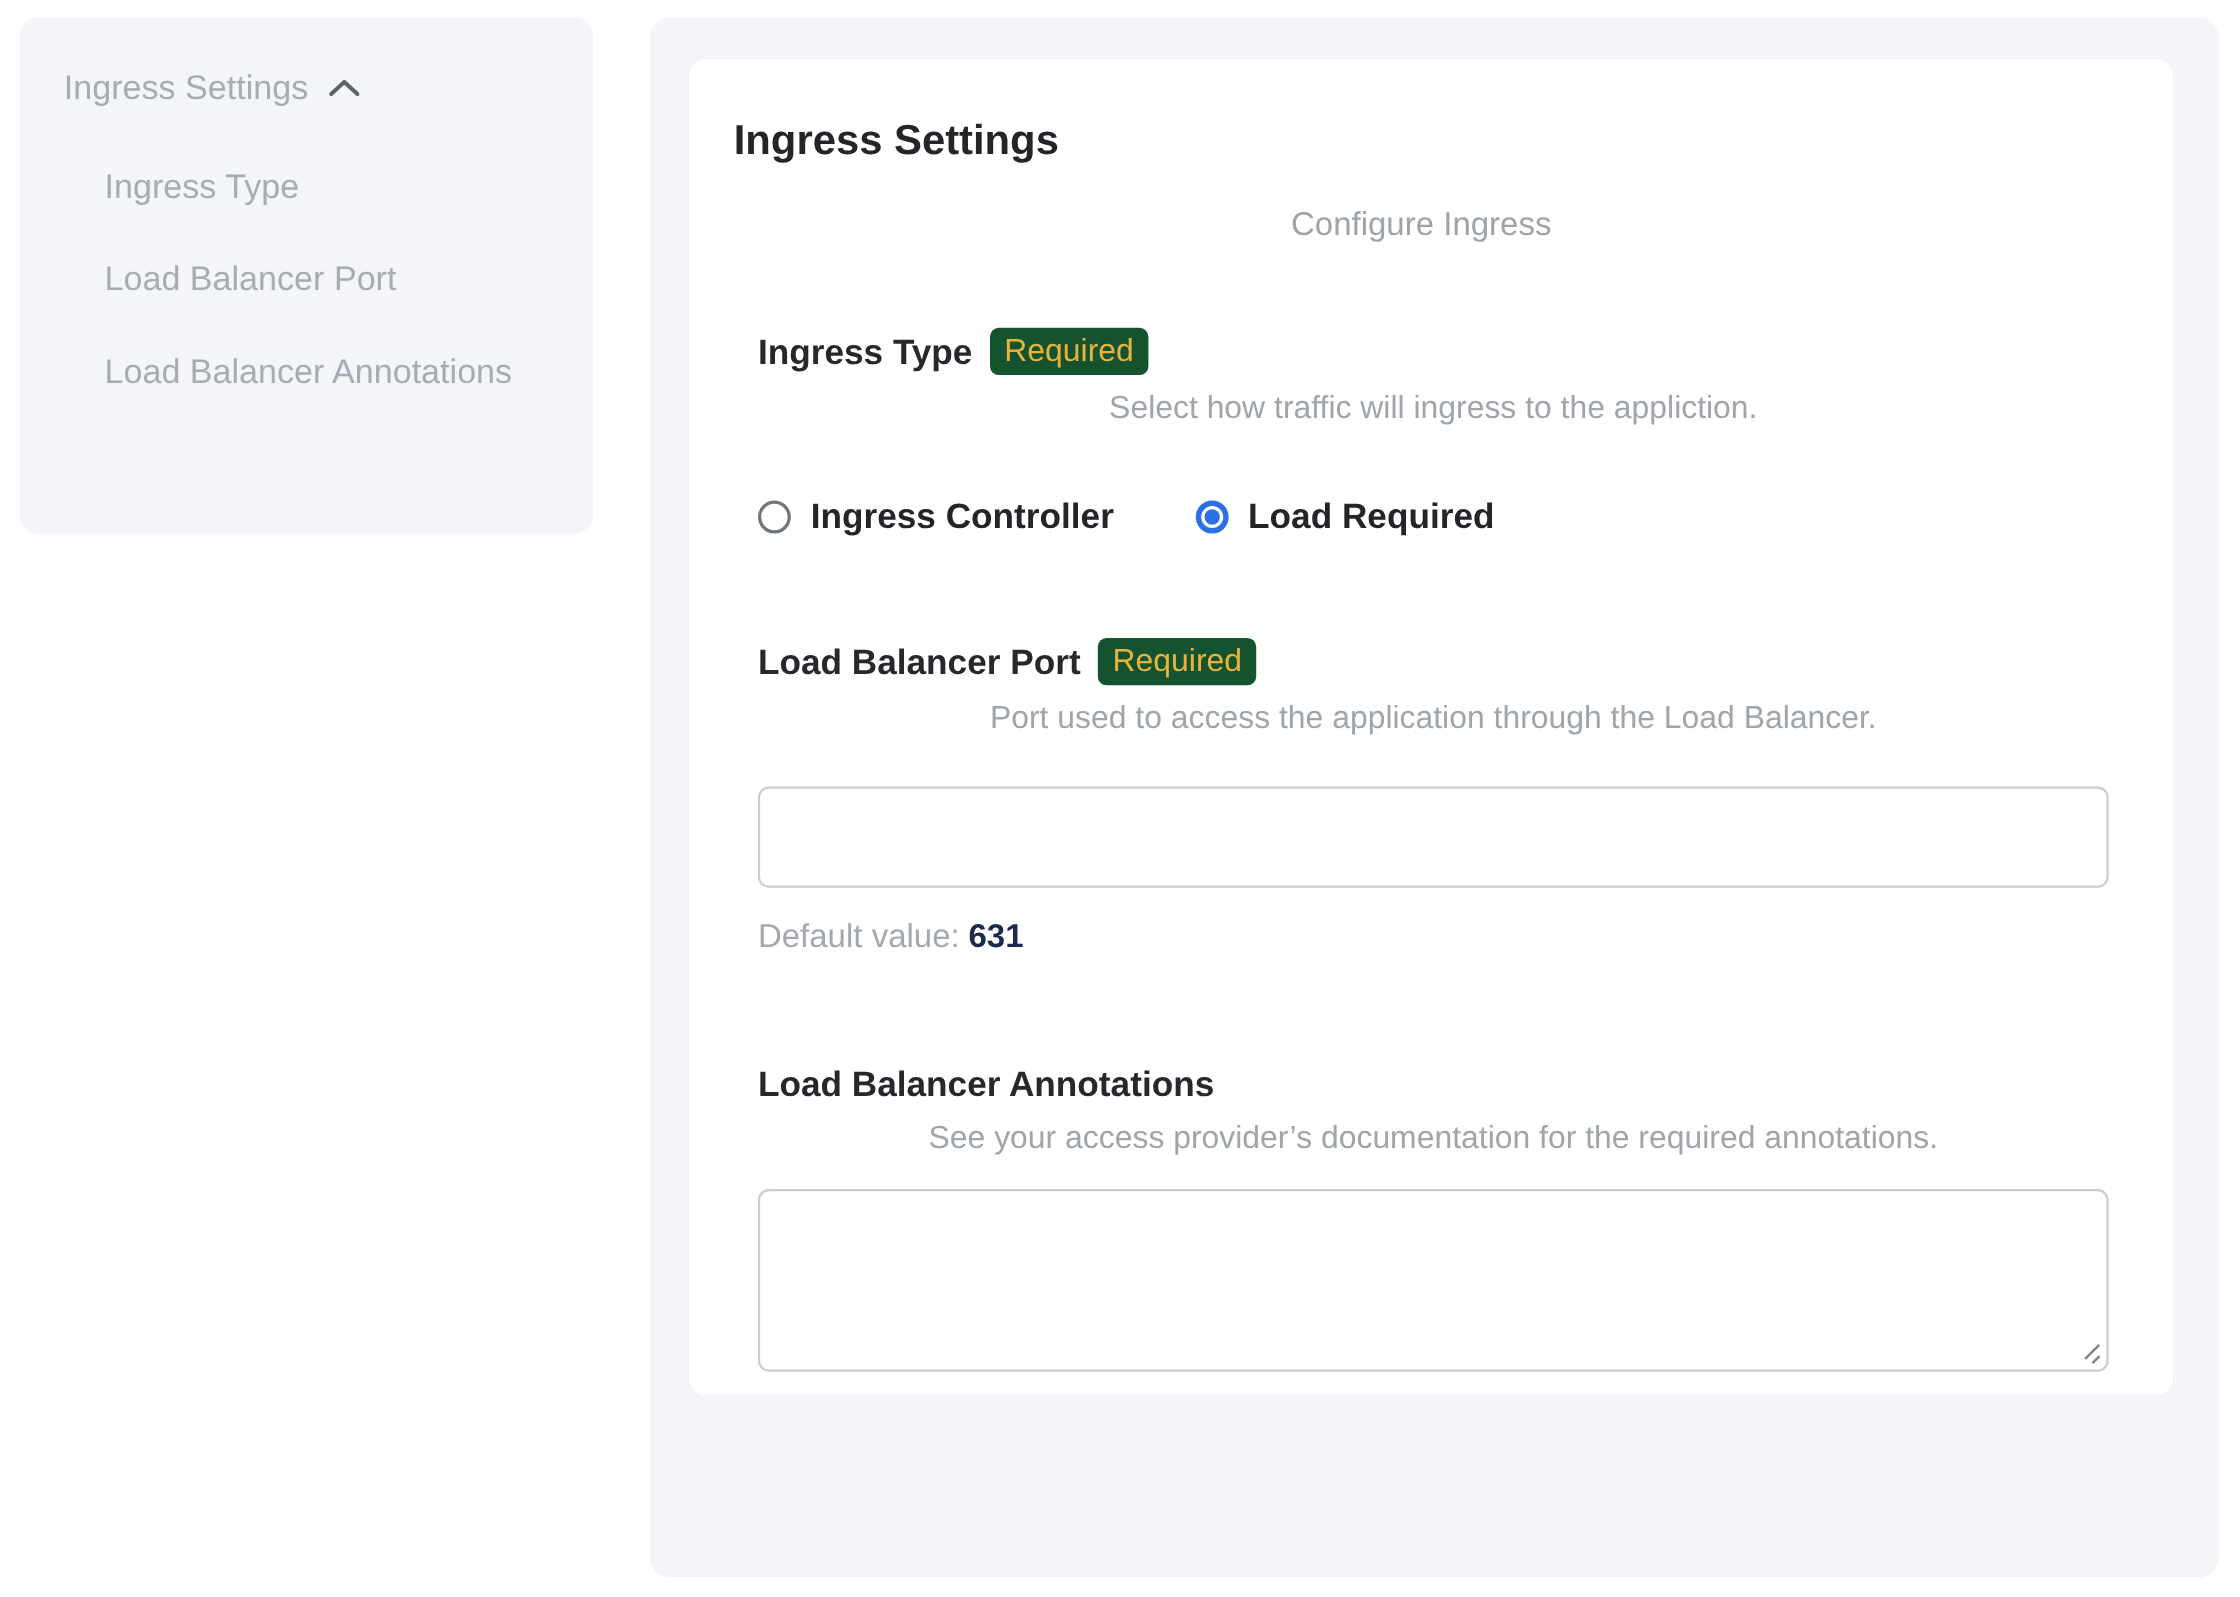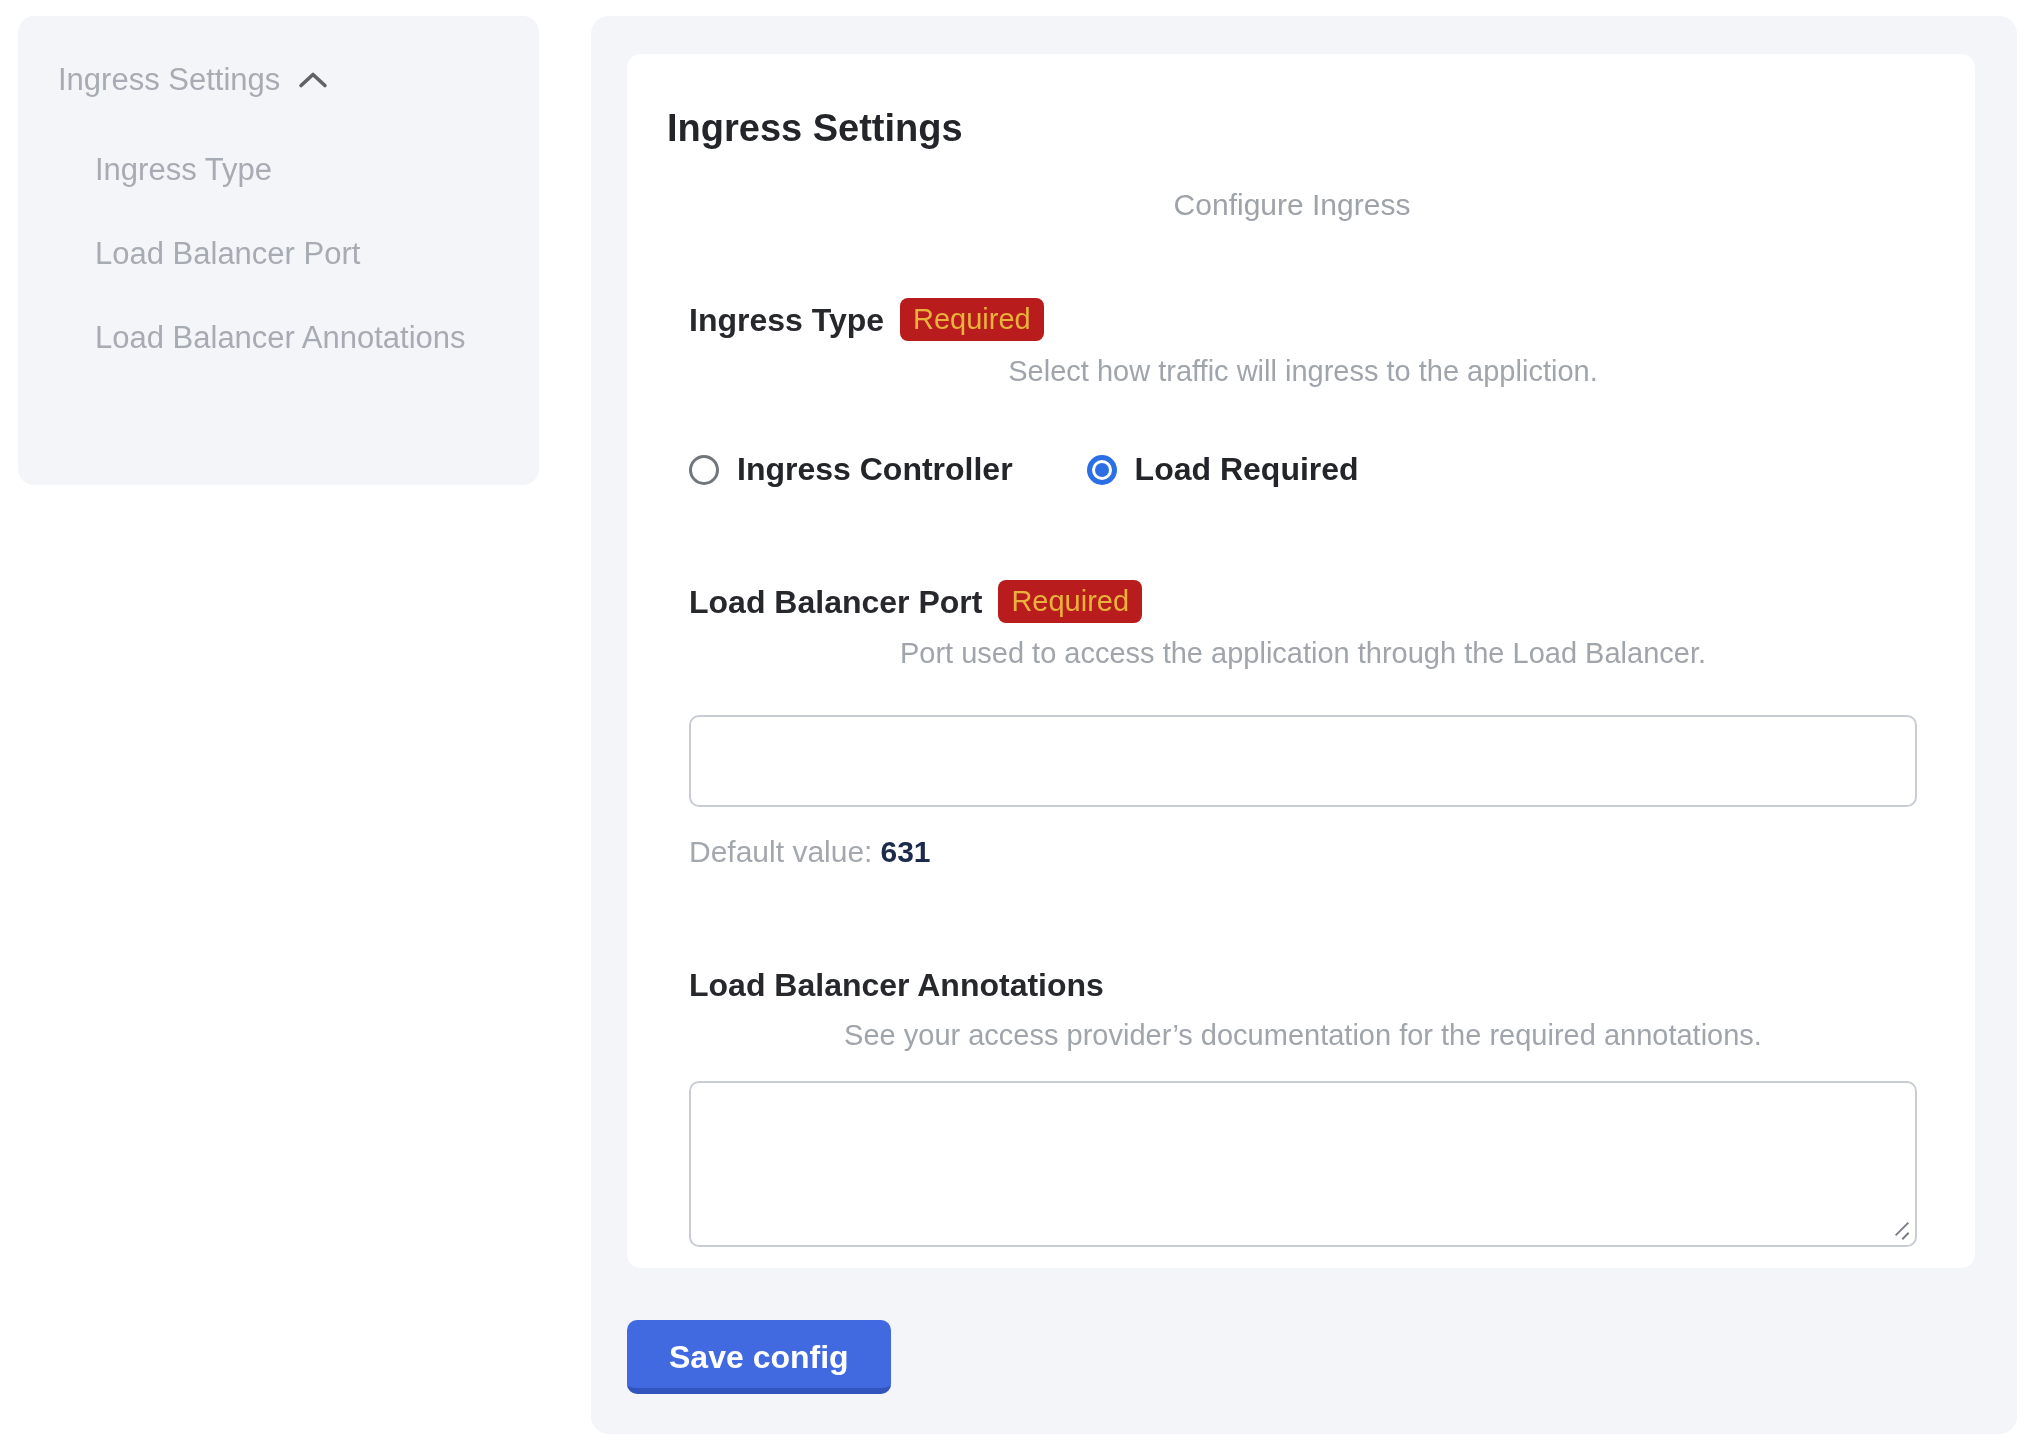--- a/index.html
+++ b/index.html
@@ -45,21 +45,21 @@
   .card-subtitle { font-size: 30px; color: #9EA3AA; margin-top: 38px; line-height: 34px; text-align: center; }
 
   .section { margin-left: 22px; }
   .section-1 { margin-top: 76px; }
   .section-2 { margin-top: 92px; }
   .section-3 { margin-top: 96px; }
 
   .section-title-row { display: flex; align-items: center; gap: 16px; }
   .section-title { font-size: 32px; font-weight: bold; color: #26282C; line-height: 40px; }
   .badge {
-    background: #b91c1c; color: #E9B23D;
+    background: #14532d; color: #E9B23D;
     font-size: 29px; line-height: 33px;
     padding: 5px 13px; border-radius: 8px;
   }
   .section-desc { font-size: 29px; color: #A0A4AB; margin-top: 12px; line-height: 36px; text-align: center; }
 
   
   .radio-row { display: flex; align-items: flex-end; gap: 74px; margin-top: 62px; }
   .radio-option { display: flex; align-items: center; gap: 18px; cursor: pointer; }
   .radio-circle {
     width: 30px; height: 30px; border-radius: 50%;
@@ -187,16 +187,15 @@
           <textarea class="annotations-textarea" style=""></textarea>
           <div class="resize-handle">
               <span></span>
               <span></span>
             </div>
         </div>
       </section>
 
     </div>
 
-    <button class="save-button">Save config</button>
   </main>
 
 </div>
 
 </body></html>

